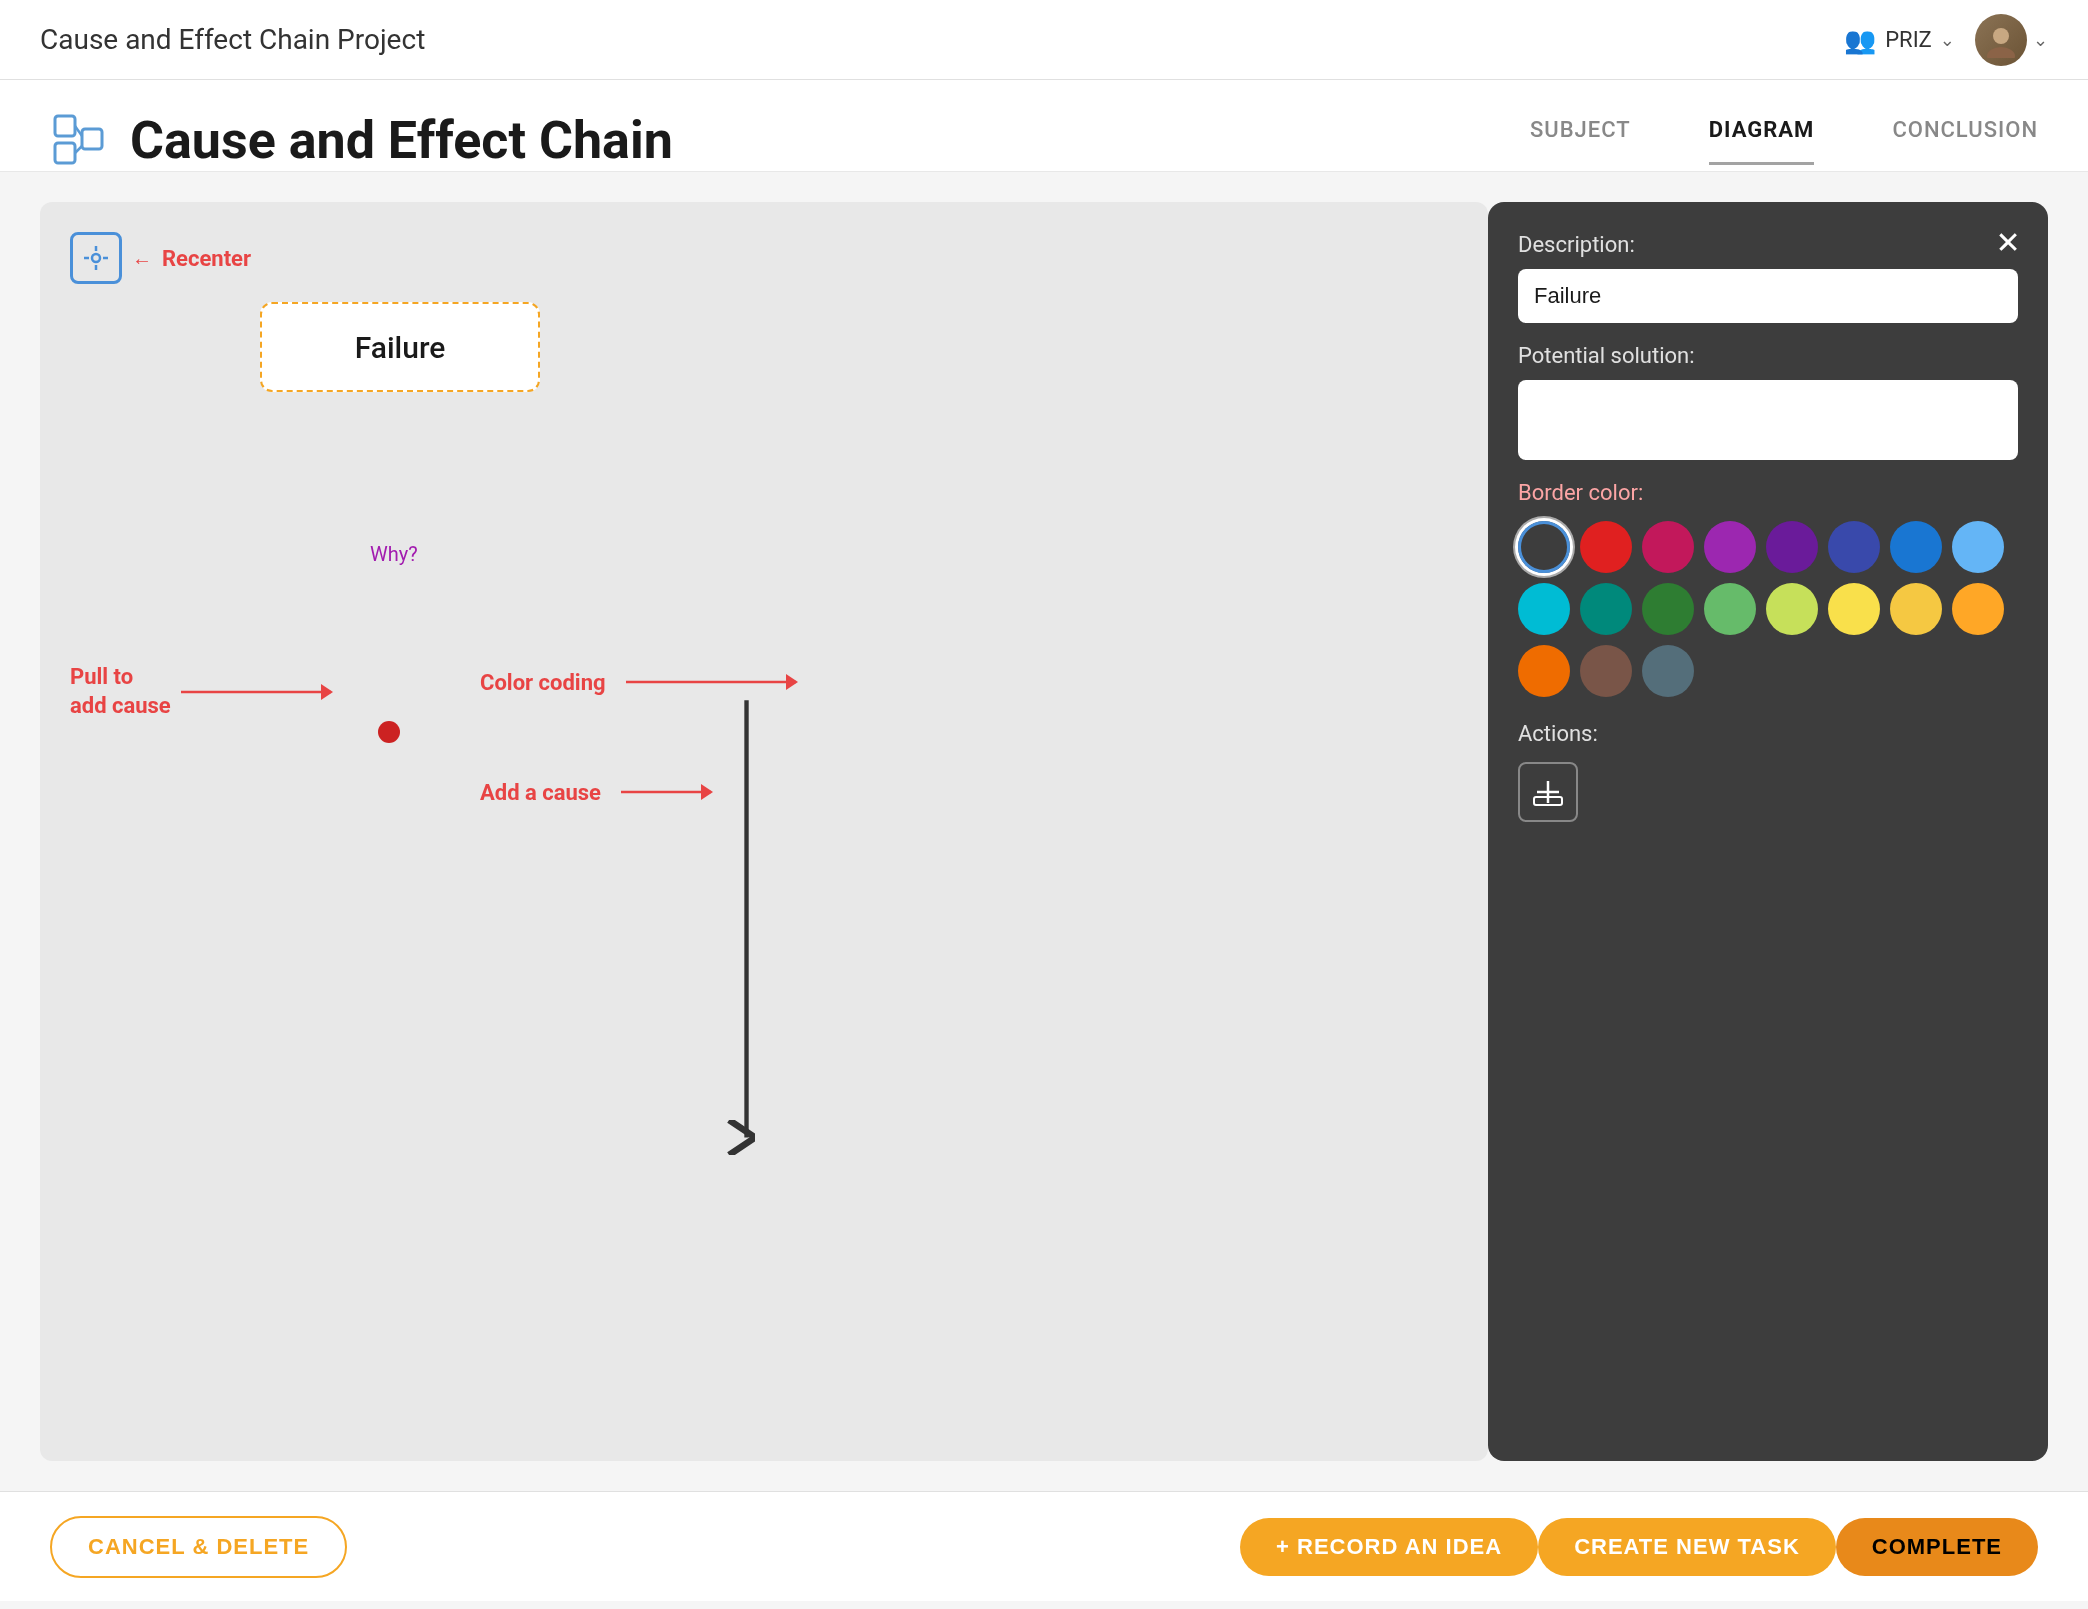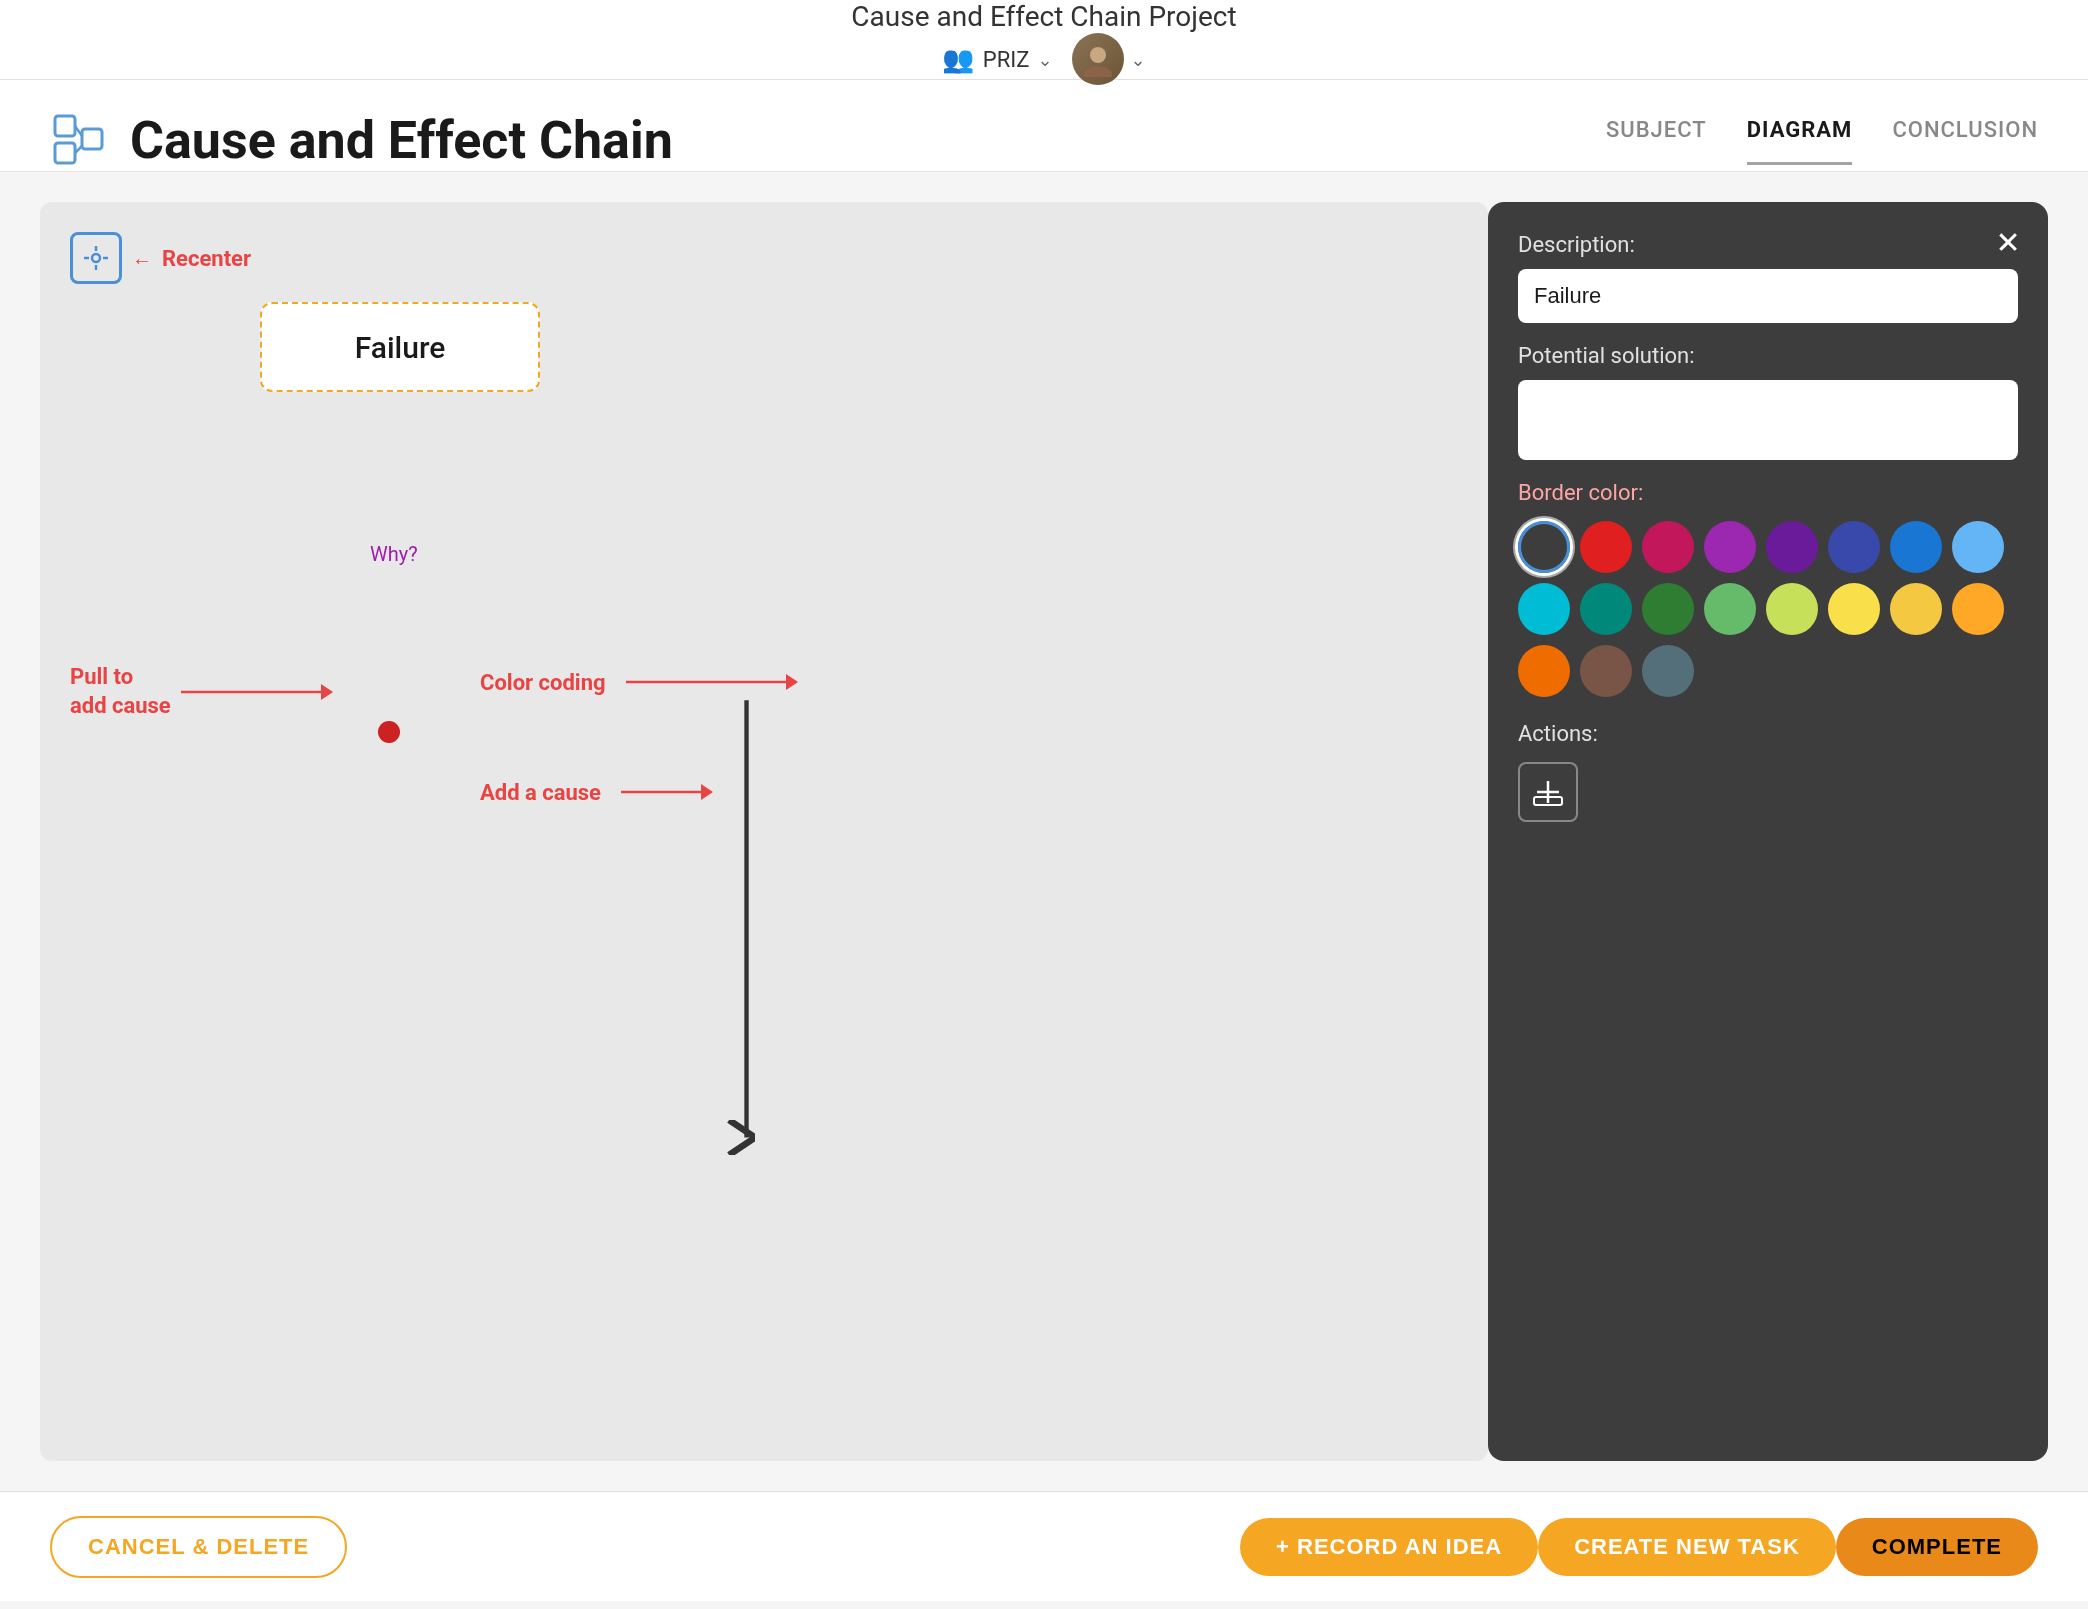--- a/index.html
+++ b/index.html
@@ -7,21 +7,20 @@
 
     
     .header {
       background: #fff;
       border-bottom: 1px solid #e0e0e0;
       height: 80px;
       display: flex;
       align-items: center;
       justify-content: space-between;
       padding: 0 40px;
-      flex-direction: column;
     }
     .header-title {
       font-size: 28px;
       color: #333;
       font-weight: 400;
     }
     .header-right {
       display: flex;
       align-items: center;
       gap: 20px;
@@ -80,21 +79,21 @@
       height: 60px;
       color: #5B9BD5;
     }
     .page-title {
       font-size: 52px;
       font-weight: 700;
       color: #1a1a1a;
     }
     .page-tabs {
       display: flex;
-      gap: 40px;
+      gap: 78px;
       align-items: flex-end;
       padding-bottom: 0;
     }
     .tab {
       font-size: 22px;
       font-weight: 500;
       color: #888;
       padding-bottom: 20px;
       cursor: pointer;
       border-bottom: 3px solid transparent;

